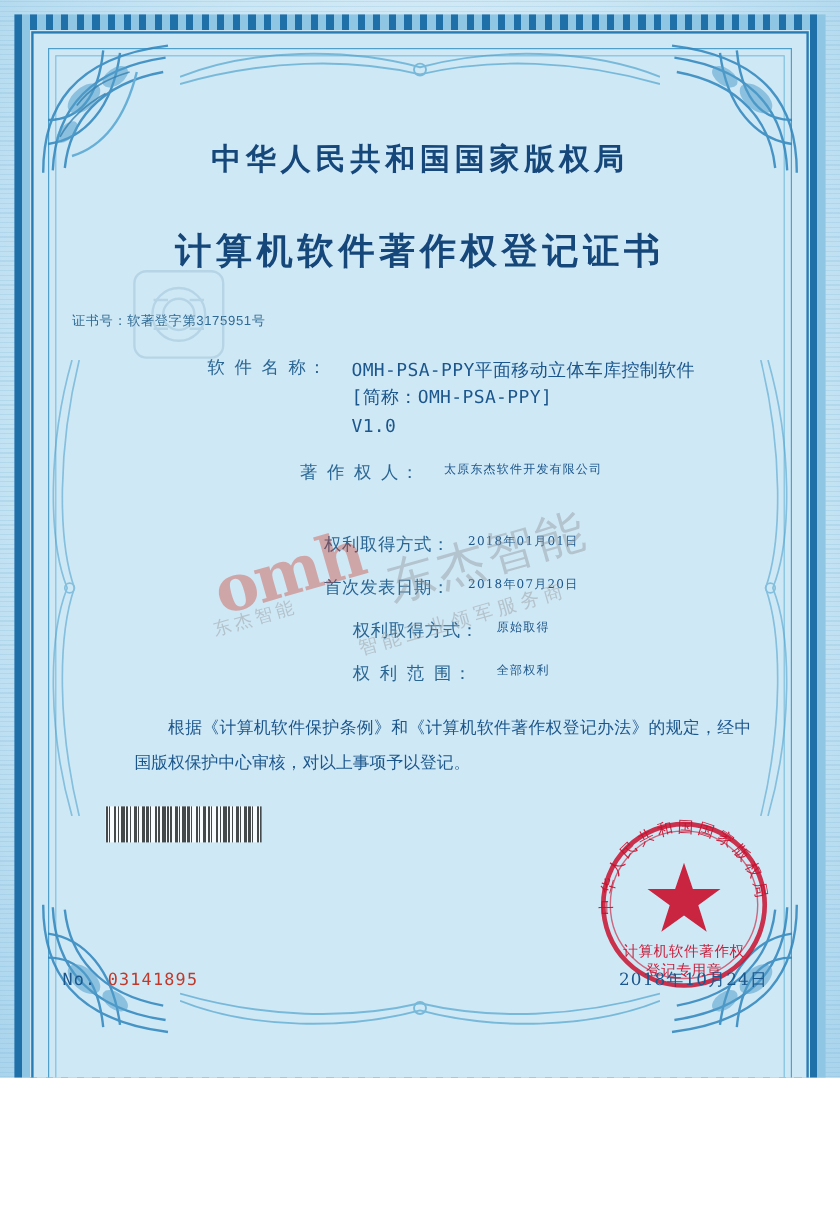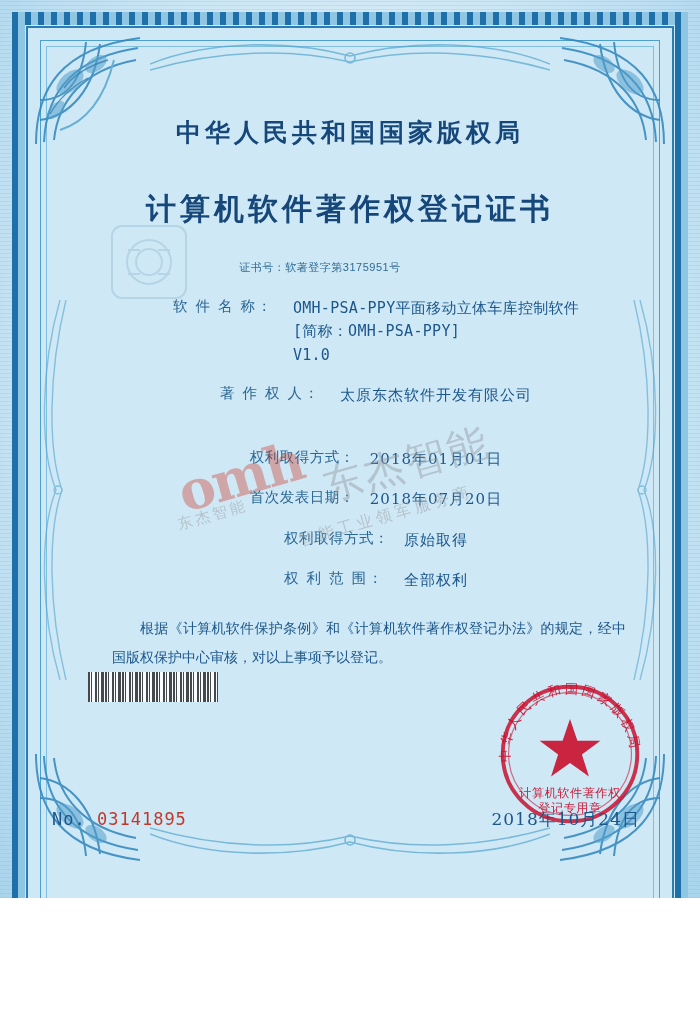--- a/index.html
+++ b/index.html
@@ -109,21 +109,21 @@
   .title-main {
     text-align: center;
     font-family: "DejaVu Serif", "Liberation Serif", serif;
     font-weight: bold;
     color: #16477a;
     font-size: 30px;
     letter-spacing: 4px;
     margin-top: 40px;
   }
   .cert-no {
-    text-align: center;
+    text-align: left;
     color: #2f6a94;
     font-size: 11px;
     margin-top: 30px;
     padding-right: 60px;
     letter-spacing: 0.5px;
   }
 
   .fields {
     margin-top: 22px;
     padding-left: 52px;
@@ -150,21 +150,21 @@
     color: #1b5party;
     color: #1b568c;
     letter-spacing: 0.3px;
     font-family: "DejaVu Sans Mono", "Liberation Mono", monospace;
     font-size: 15px;
     line-height: 1.55;
     white-space: pre-line;
   }
   .field-value.cn {
     font-family: "DejaVu Serif", "Liberation Serif", serif;
-    font-size: 15px;
+    font-size: 10px;
     letter-spacing: 1px;
   }
 
   .gap-block { height: 24px; }
 
   .statement {
     margin-top: 22px;
     padding: 0 14px 0 52px;
     color: #1b568c;
     font-family: "DejaVu Serif", "Liberation Serif", serif;
@@ -263,21 +263,21 @@
 
   
   .footer {
     position: absolute;
     left: 52px;
     right: 24px;
     top: 808px;
     display: flex;
     justify-content: space-between;
     align-items: baseline;
-    font-size: 17px;
+    font-size: 14px;
     color: #1b568c;
   }
   .footer-no {
     font-family: "DejaVu Sans Mono", "Liberation Mono", monospace;
     letter-spacing: 1px;
   }
   .footer-no .num { color: #c0392b; }
   .footer-date {
     font-family: "DejaVu Serif", "Liberation Serif", serif;
     letter-spacing: 1px;

